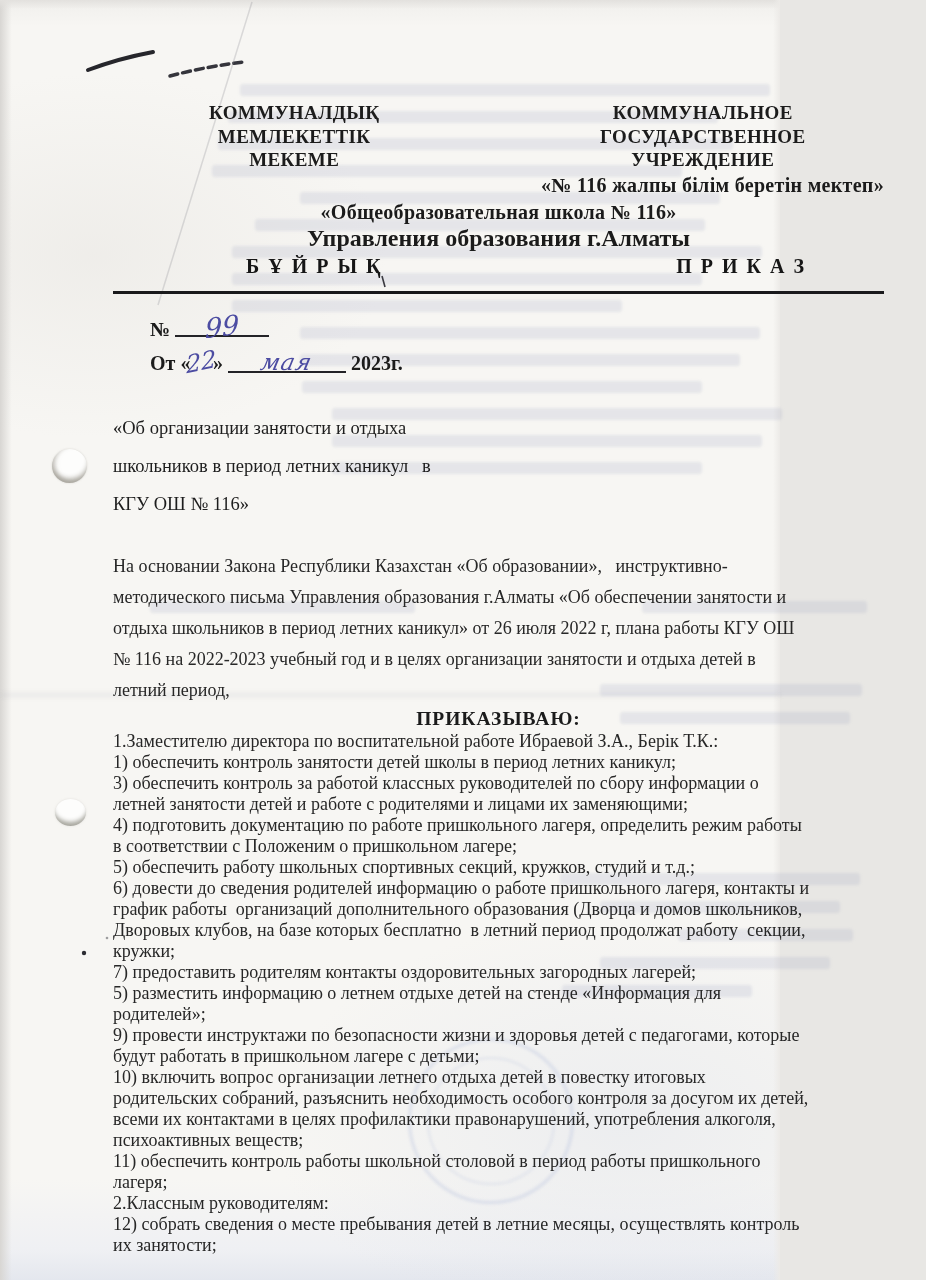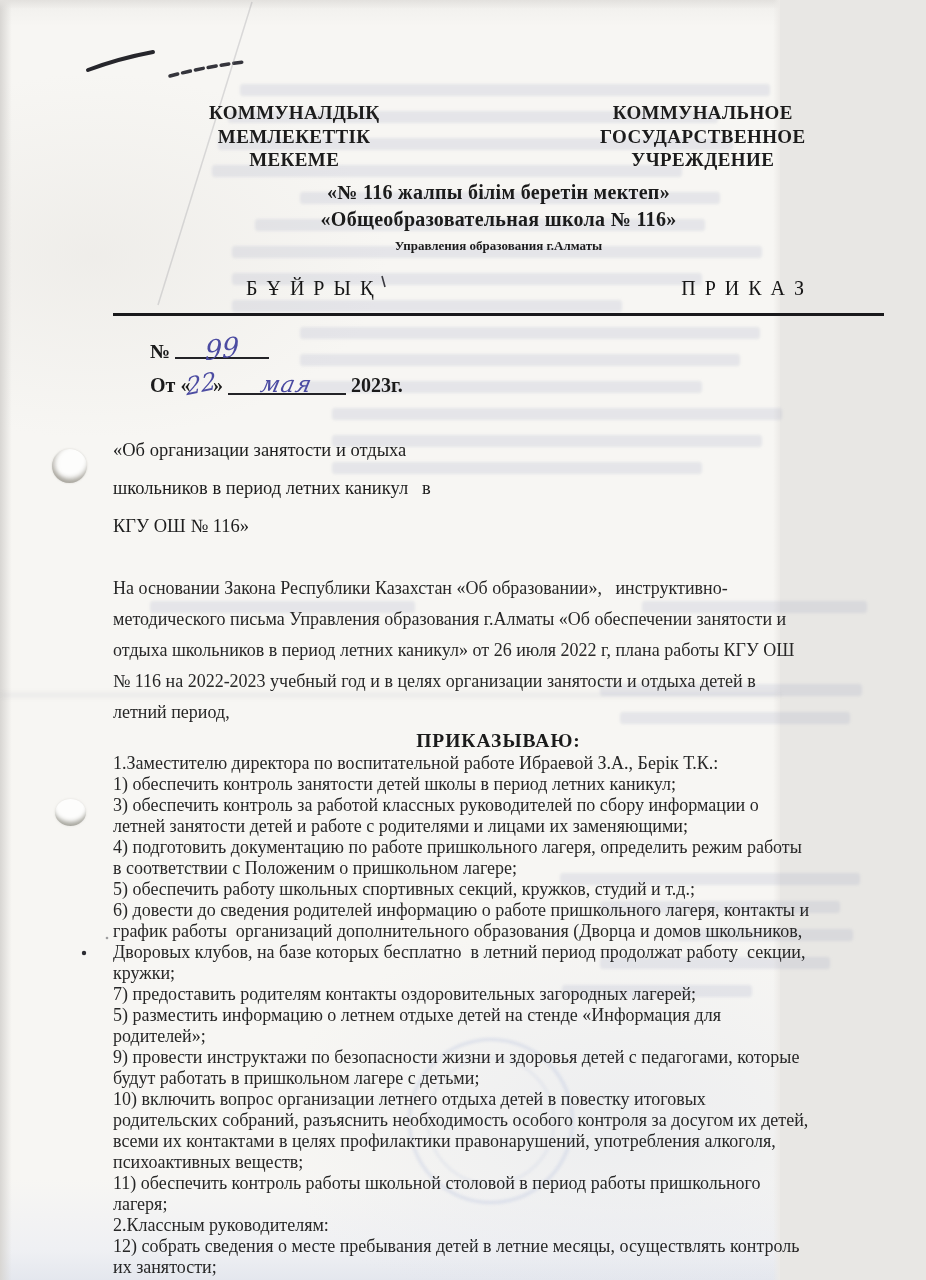--- a/index.html
+++ b/index.html
@@ -43,24 +43,24 @@
   .ink{position:absolute;left:0;top:0;width:926px;height:1280px;pointer-events:none;}
 
   
   .content{position:absolute;left:0;top:0;width:926px;box-sizing:border-box;
     padding:101px 42px 0 113px;z-index:3;}
   .org-header{display:flex;justify-content:space-between;}
   .org{width:47%;text-align:center;font-weight:700;font-size:19px;line-height:23.5px;
     white-space:pre-line;letter-spacing:.4px;color:#1c1c1c;}
   .school-line{text-align:center;font-weight:700;font-size:20px;line-height:27px;color:#1b1b1b;
     letter-spacing:.3px;}
-  .school-kz{margin-top:7px;}
-  .dept-line{text-align:center;font-weight:700;font-size:13px;line-height:25px;color:#1b1b1b;}
-  .order-row{display:flex;justify-content:space-between;padding:0 78px 0 133px;margin-top:19px;
-    font-weight:400;font-size:20px;letter-spacing:2px;color:#161616;}
+  .school-kz{text-align:right;}
+  .dept-line{text-align:center;font-weight:700;font-size:24px;line-height:25px;color:#1b1b1b;}
+  .order-row{display:flex;justify-content:space-between;padding:0 78px 0 133px;margin-top:4px;
+    font-weight:700;font-size:20px;letter-spacing:2px;color:#161616;}
   .rule{margin-top:13px;border:0;border-top:3.5px solid #19191b;height:0;}
 
   .num-line{margin-top:24px;padding-left:37px;font-weight:700;font-size:20px;color:#1b1b1b;}
   .uline{display:inline-block;border-bottom:2px solid #232327;text-align:center;line-height:.55;}
   .uline-no{width:94px;}
   .uline-month{width:118px;line-height:.75;}
   .hw{font-family:"DejaVu Serif",serif;font-style:italic;color:#4c4ca2;font-weight:400;}
   .hw-no{display:inline-block;font-size:27px;transform:rotate(-7deg) skewX(-8deg);}
   .hw-day{display:inline-block;font-size:24px;transform:rotate(-12deg) skewX(-10deg);margin:0 -4px;}
   .hw-month{display:inline-block;font-size:23px;transform:skewX(-12deg);letter-spacing:1px;}

